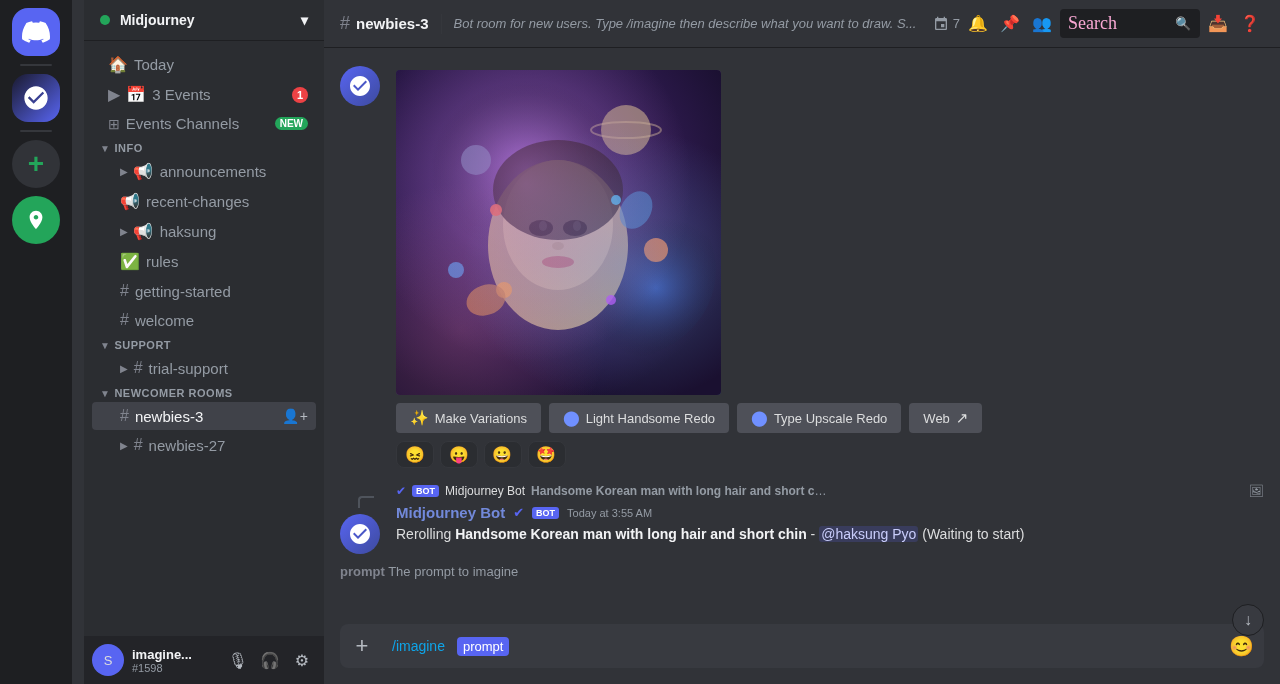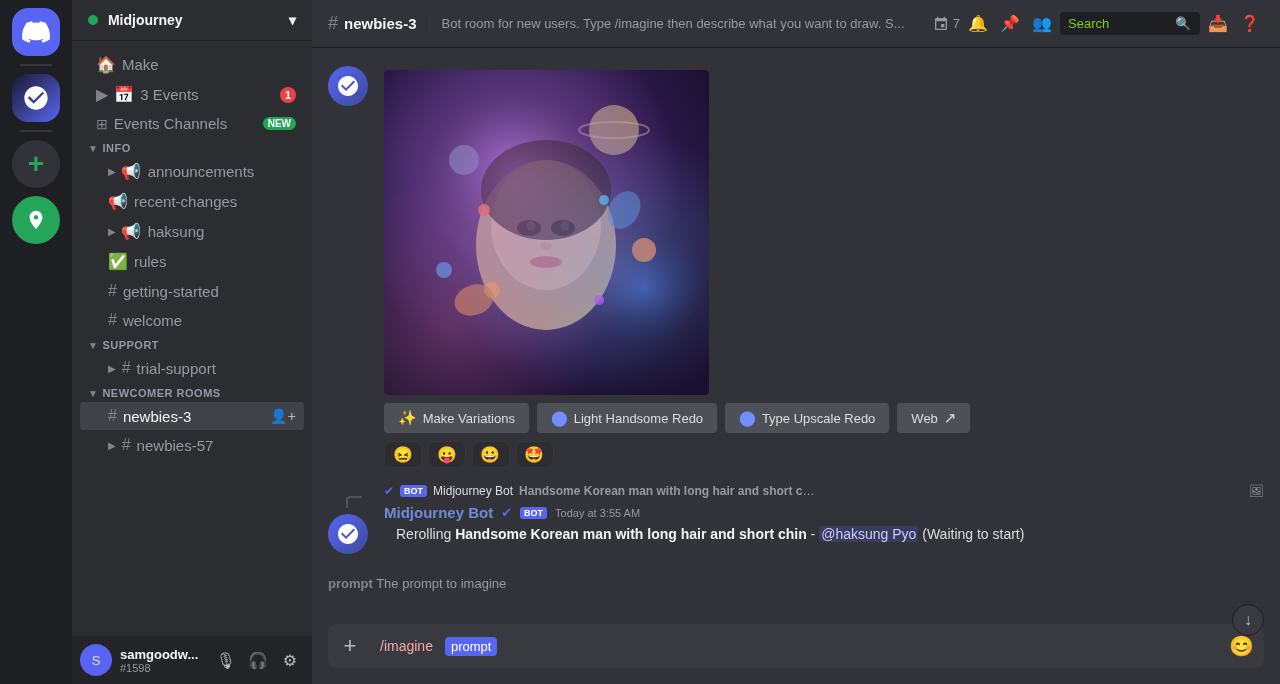--- a/index.html
+++ b/index.html
@@ -30,20 +30,21 @@
     .server-icon.green { background: #23a55a; font-size: 20px; }
     .server-icon.image { background: #5865f2; }
 
     
     .channel-sidebar {
       width: 240px;
       background: #2b2d31;
       display: flex;
       flex-direction: column;
       flex-shrink: 0;
+      margin-left: 12px;
     }
     .server-header {
       padding: 12px 16px;
       border-bottom: 1px solid #1e1f22;
       display: flex;
       align-items: center;
       justify-content: space-between;
       cursor: pointer;
       font-weight: 600;
       color: #f2f3f5;
@@ -118,21 +119,21 @@
       border-bottom: 1px solid #1e1f22;
       display: flex; align-items: center;
       padding: 0 16px;
       gap: 12px;
       flex-shrink: 0;
     }
     .channel-header-name {
       font-weight: 600; color: #f2f3f5; font-size: 15px; display: flex; align-items: center; gap: 6px;
     }
     .channel-header-divider { width: 1px; height: 20px; background: #35373c; }
-    .channel-header-desc { color: #949ba4; font-size: 13px; flex: 1; white-space: nowrap; overflow: hidden; text-overflow: ellipsis; }
+    .channel-header-desc { color: #949ba4; font-size: 13px; flex: 1; white-space: nowrap; overflow: hidden; text-overflow: ellipsis; font-style: italic; }
     .header-actions { display: flex; align-items: center; gap: 4px; margin-left: auto; }
     .header-btn {
       width: 28px; height: 28px; border-radius: 4px; background: transparent;
       border: none; cursor: pointer; display: flex; align-items: center; justify-content: center;
       color: #b5bac1; font-size: 16px;
     }
     .header-search {
       background: #1e1f22; border: none; border-radius: 4px;
       padding: 4px 8px; color: #dcddde; font-size: 13px; width: 140px;
       display: flex; align-items: center; gap: 4px;
@@ -159,21 +160,21 @@
       background: #5865f2; display: flex; align-items: center; justify-content: center;
       font-size: 16px; overflow: hidden;
     }
     .message-content-area { flex: 1; min-width: 0; }
     .message-header { display: flex; align-items: center; gap: 8px; margin-bottom: 4px; }
     .bot-badge {
       background: #5865f2; color: white; font-size: 9px; font-weight: 700;
       padding: 1px 4px; border-radius: 3px; text-transform: uppercase;
     }
     .message-timestamp { color: #949ba4; font-size: 11px; }
-    .message-text { color: #dcddde; line-height: 1.4; margin-left: 12px; }
+    .message-text { color: #dcddde; line-height: 1.4; }
     .message-text strong { color: #f2f3f5; }
     .mention { color: #c9cdfb; background: rgba(88,101,242,0.2); border-radius: 3px; padding: 0 2px; }
 
     
     .image-attachment {
       margin: 4px 0 8px 0;
       max-width: 340px;
     }
     .image-placeholder {
       width: 325px; height: 325px; border-radius: 4px;
@@ -203,42 +204,42 @@
     .reactions { display: flex; gap: 6px; margin: 4px 0; }
     .reaction {
       background: #2b2d31; border: 1px solid #35373c; border-radius: 8px;
       padding: 3px 8px; font-size: 16px; cursor: pointer; display: flex;
       align-items: center; gap: 4px;
     }
 
     
     .prompt-hint {
       padding: 8px 16px 4px 16px;
-      color: #949ba4; font-size: 13px; margin-top: 12px;
+      color: #949ba4; font-size: 13px;
     }
     .prompt-hint .prompt-label { color: #80848e; font-weight: 600; }
 
     
     .message-input-area {
       padding: 0 16px 16px 16px;
       flex-shrink: 0;
     }
     .message-input-wrapper {
       background: #383a40; border-radius: 8px;
       display: flex; align-items: center; padding: 0 8px 0 0; gap: 8px;
     }
     .input-left-btn {
       width: 44px; height: 44px; display: flex; align-items: center; justify-content: center;
       color: #b5bac1; font-size: 22px; cursor: pointer; flex-shrink: 0;
     }
     .slash-command {
       display: flex; align-items: center; gap: 0; flex: 1; min-width: 0;
     }
     .slash-cmd-label {
-      color: #fca5a5; font-size: 14px; font-weight: 400; white-space: nowrap;
+      color: #0ea5e9; font-size: 14px; font-weight: 400; white-space: nowrap;
       padding: 10px 4px 10px 0;
     }
     .slash-prompt-tag {
       background: #5865f2; color: white; border-radius: 4px;
       padding: 2px 6px; font-size: 13px; font-weight: 500; margin-right: 6px;
     }
     .input-text {
       flex: 1; background: transparent; border: none; outline: none;
       color: #dcddde; font-size: 14px; padding: 10px 0;
       font-family: inherit;
@@ -283,21 +284,21 @@
       <span class="status-dot"></span>
       <span>Midjourney</span>
     </span>
     <span>▾</span>
   </div>
 
   <div class="channel-list">
 
     <div class="channel-item">
       <span class="ch-icon">🏠</span>
-      <span>Make</span>
+      <span>Today</span>
     </div>
     <div class="channel-item">
       <span class="ch-icon chevron">▶</span>
       <span class="ch-icon">📅</span>
       <span>3 Events</span>
       <span class="badge">1</span>
     </div>
     <div class="channel-item">
       <span class="ch-icon" style="font-size:14px;">⊞</span>
       <span>Events Channels</span>
@@ -350,30 +351,30 @@
       <span>NEWCOMER ROOMS</span>
     </div>
     <div class="channel-item sub active">
       <span class="ch-icon">#</span>
       <span>newbies-3</span>
       <span style="margin-left:auto; color:#b5bac1; font-size:14px;">👤+</span>
     </div>
     <div class="channel-item sub">
       <span class="chevron">▶</span>
       <span class="ch-icon">#</span>
-      <span>newbies-57</span>
+      <span>newbies-27</span>
     </div>
   </div>
 
   <div class="user-area">
     <div class="user-avatar" style="background:#5865f2;">
       <span>S</span>
     </div>
     <div class="user-info">
-      <div class="user-name">samgoodw...</div>
+      <div class="user-name">imagine...</div>
       <div class="user-discriminator">#1598</div>
     </div>
     <div class="user-controls">
       <button class="user-control-btn" title="Mute">🎙</button>
       <button class="user-control-btn" title="Deafen">🎧</button>
       <button class="user-control-btn" title="Settings">⚙</button>
     </div>
   </div>
 </div>
 
@@ -390,21 +391,21 @@
       <span style="color:#949ba4; font-size:13px; display:flex; align-items:center; gap:4px;">
         <svg width="16" height="16" viewBox="0 0 24 24" fill="#949ba4">
             <path d="M17 12h-5v5h5v-5zM16 1v2H8V1H6v2H5c-1.11 0-1.99.9-1.99 2L3 19c0 1.1.89 2 2 2h14c1.1 0 2-.9 2-2V5c0-1.1-.9-2-2-2h-1V1h-2zm3 18H5V8h14v11z"></path>
           </svg>
         <span>7</span>
       </span>
       <button class="header-btn">🔔</button>
       <button class="header-btn">📌</button>
       <button class="header-btn">👥</button>
       <div class="header-search">
-        <span style="color:#84cc16; font-size:13px;">Search</span>
+        <span style="color:#f9a8d4; font-size:18px;font-family:Liberation Serif, serif;">Search</span>
         <span style="margin-left:auto; color:#949ba4;">🔍</span>
       </div>
       <button class="header-btn">📥</button>
       <button class="header-btn">❓</button>
     </div>
   </div>
 
   <div class="messages-area">
 
     <div class="message-group">

